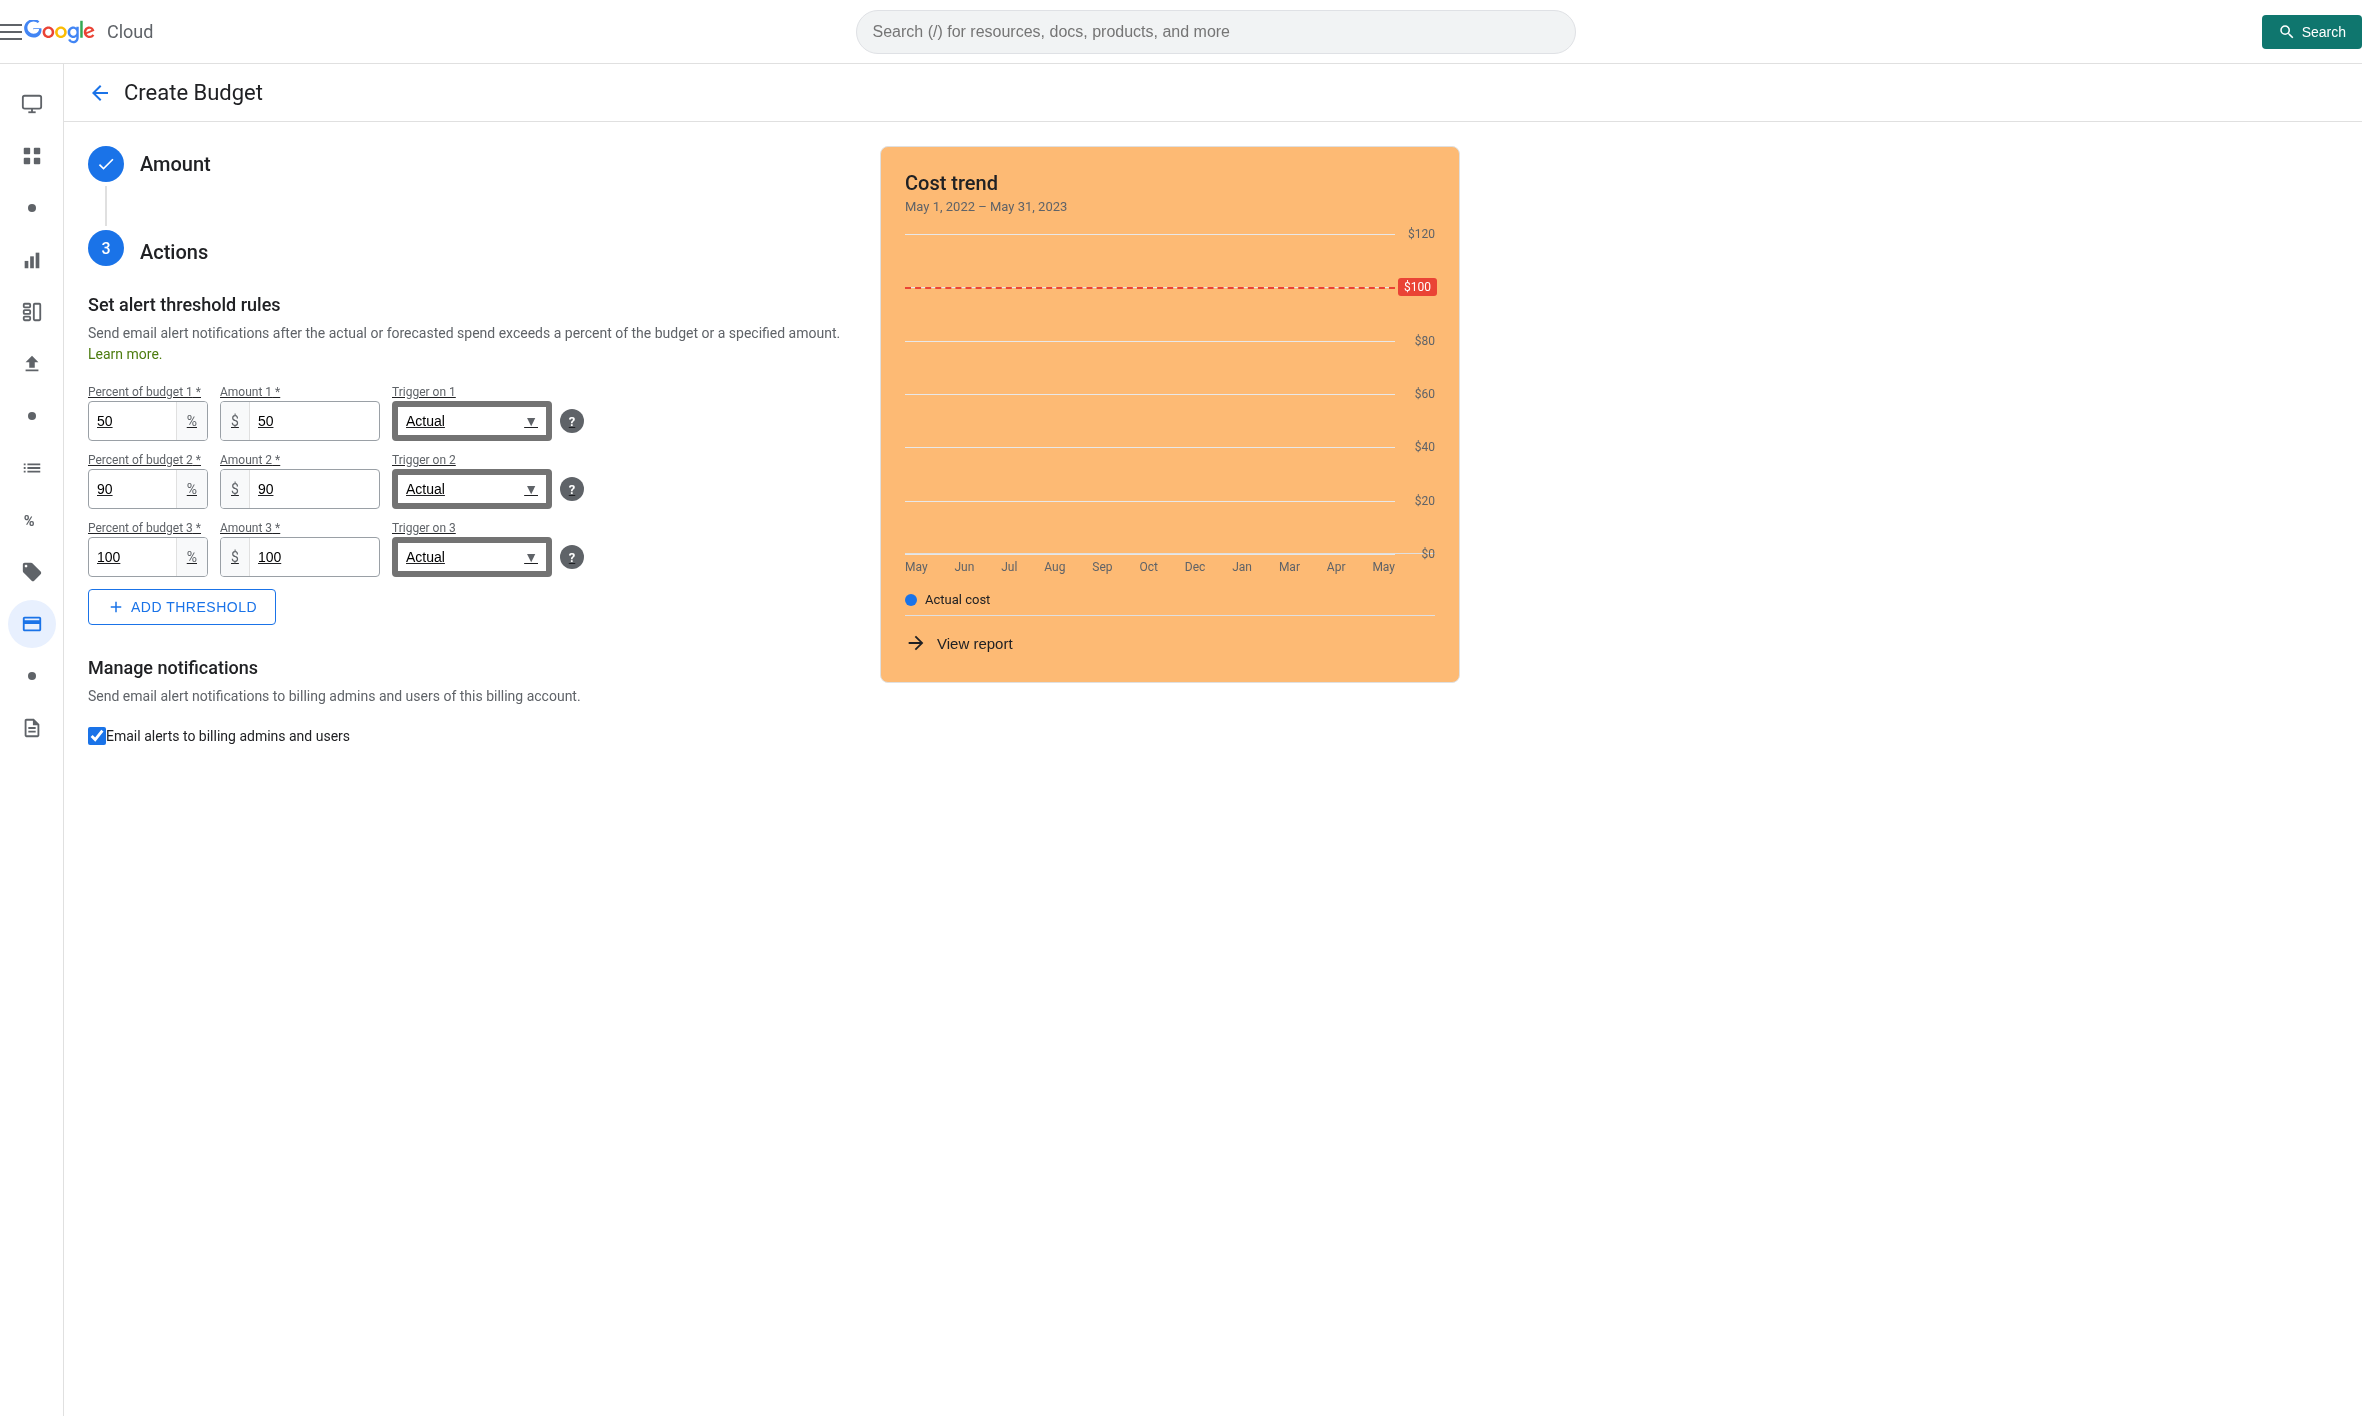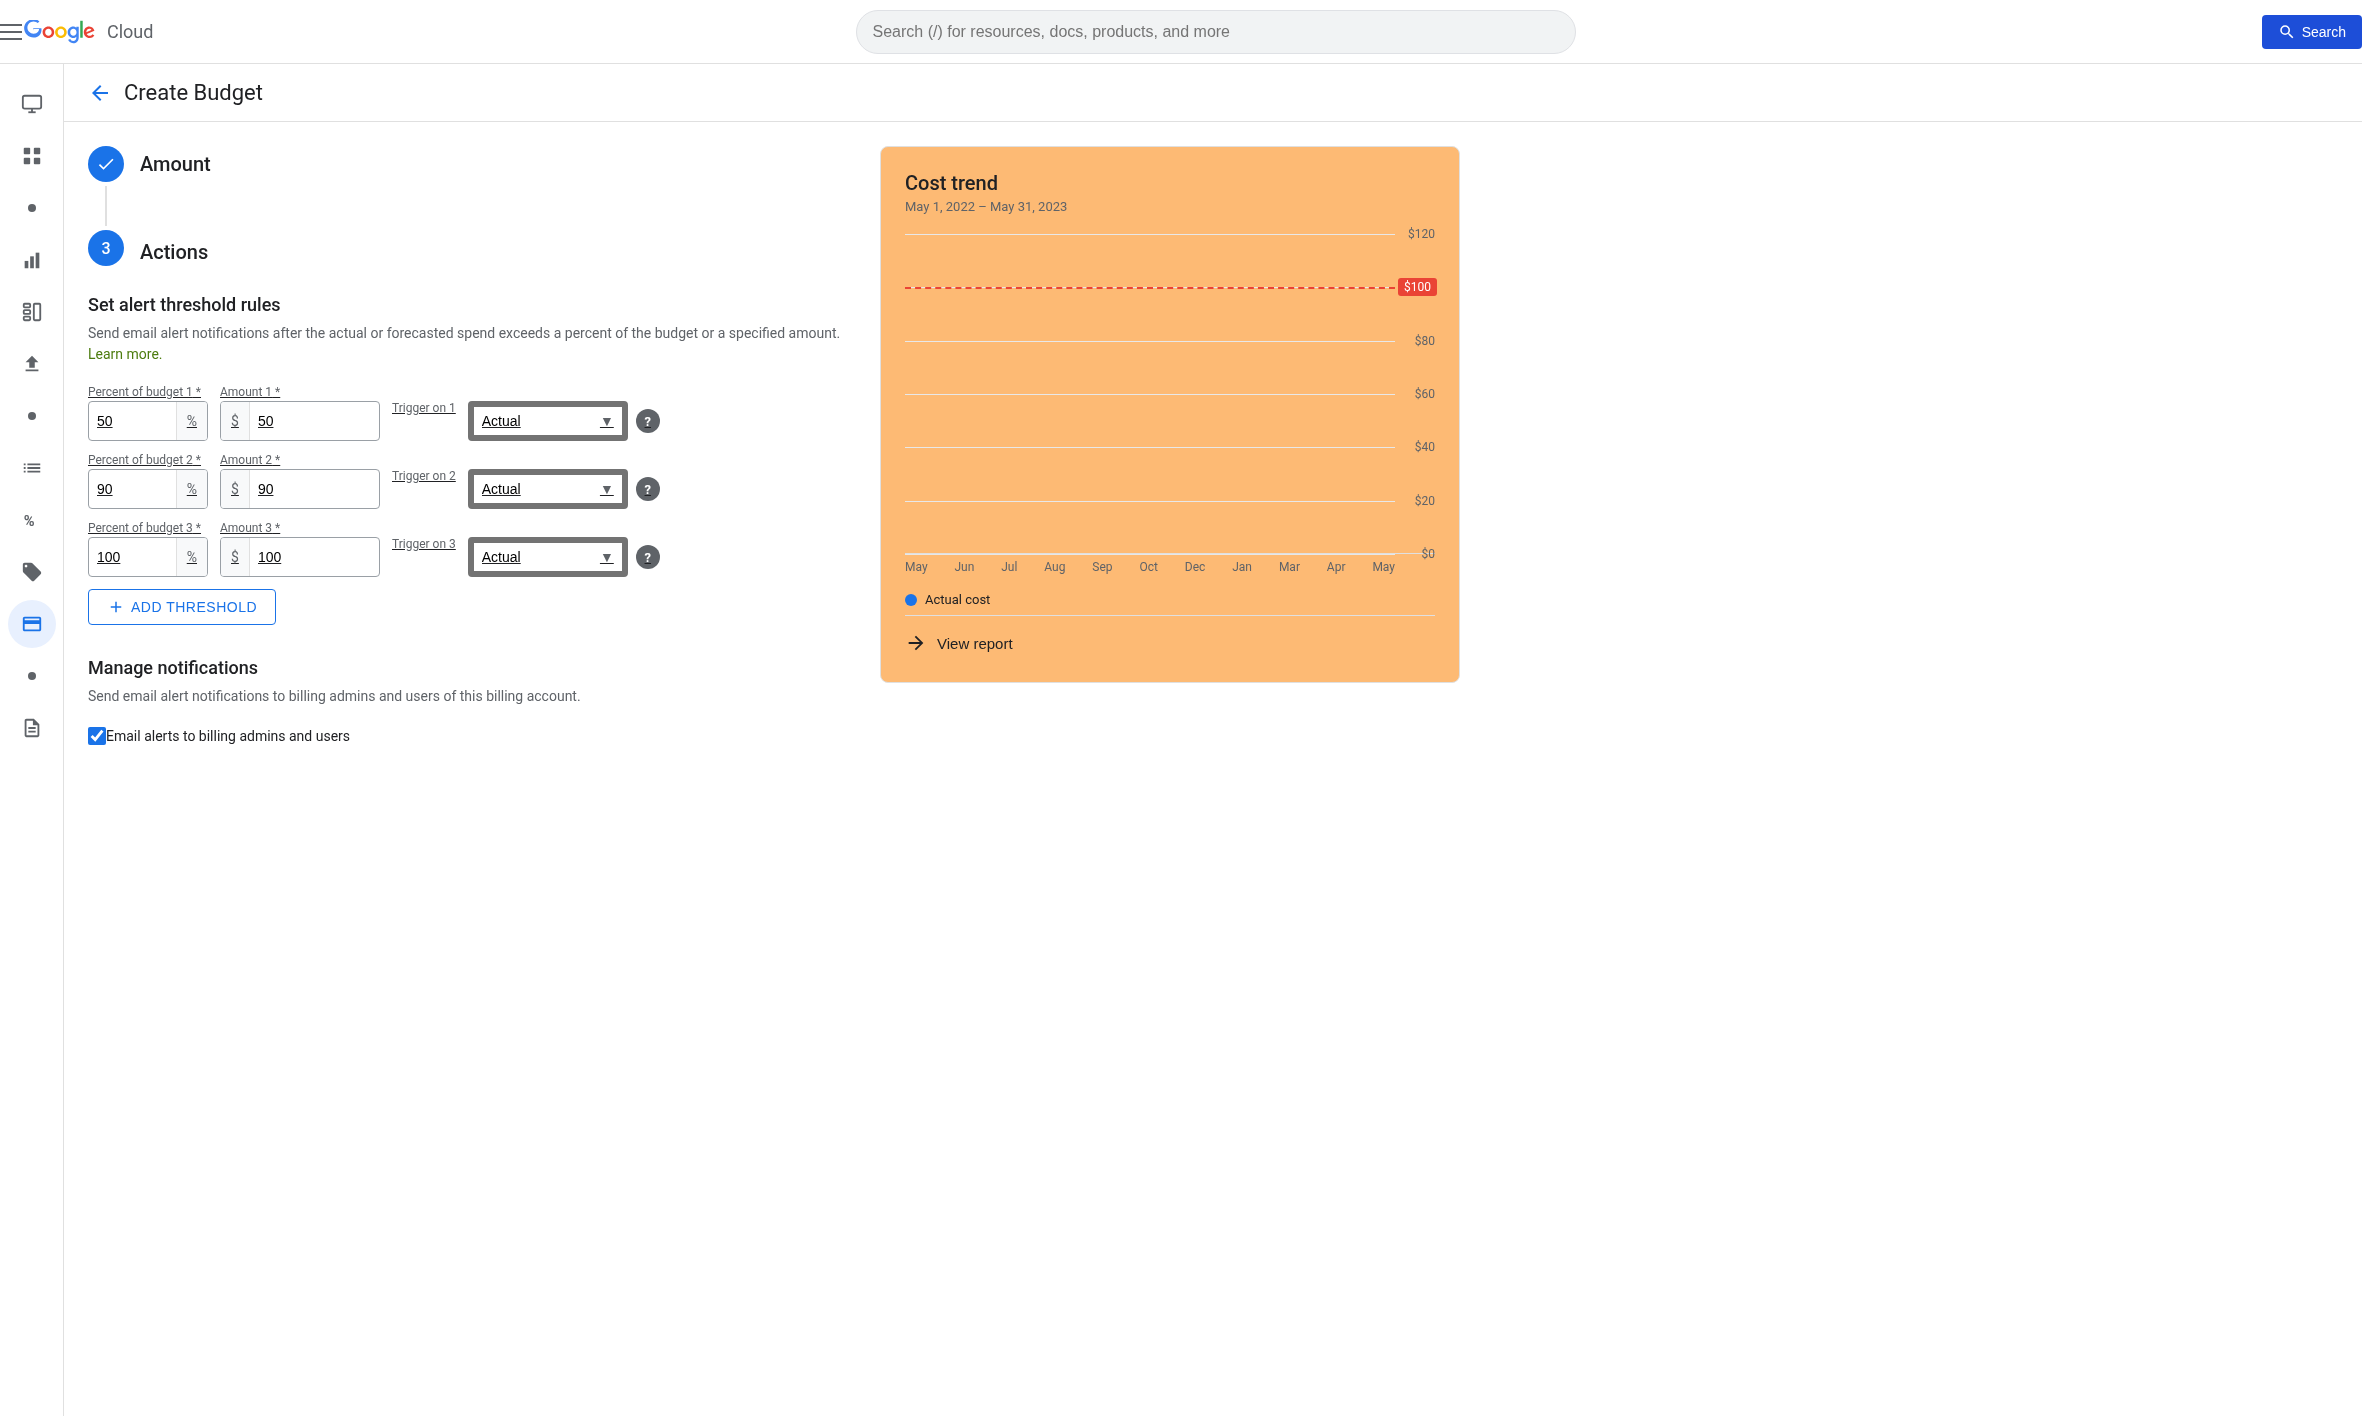--- a/index.html
+++ b/index.html
@@ -37,21 +37,21 @@
       border: none;
       background: transparent;
       font-size: 16px;
       color: #202124;
       outline: none;
     }
     .search-btn {
       display: flex;
       align-items: center;
       gap: 6px;
-      background: #1d4ed8;
+      background: #0f766e;
       color: #fff;
       border: none;
       border-radius: 4px;
       padding: 8px 16px;
       font-size: 14px;
       cursor: pointer;
       margin-left: 8px;
       white-space: nowrap;
     }
 
@@ -219,21 +219,22 @@
       border-right: 1px solid #e0e0e0;
       height: 100%;
       display: flex;
       align-items: center;
     }
     .percent-field { width: 120px; }
     .amount-field { width: 160px; }
 
     .trigger-group {
       display: flex;
-      gap: 12px;
+      flex-direction: column;
+      gap: 0;
     }
     .trigger-wrapper {
       display: flex;
       align-items: center;
       gap: 8px;
     }
     .trigger-select-container {
       display: flex;
       align-items: center;
       border: 6px solid #737373;

